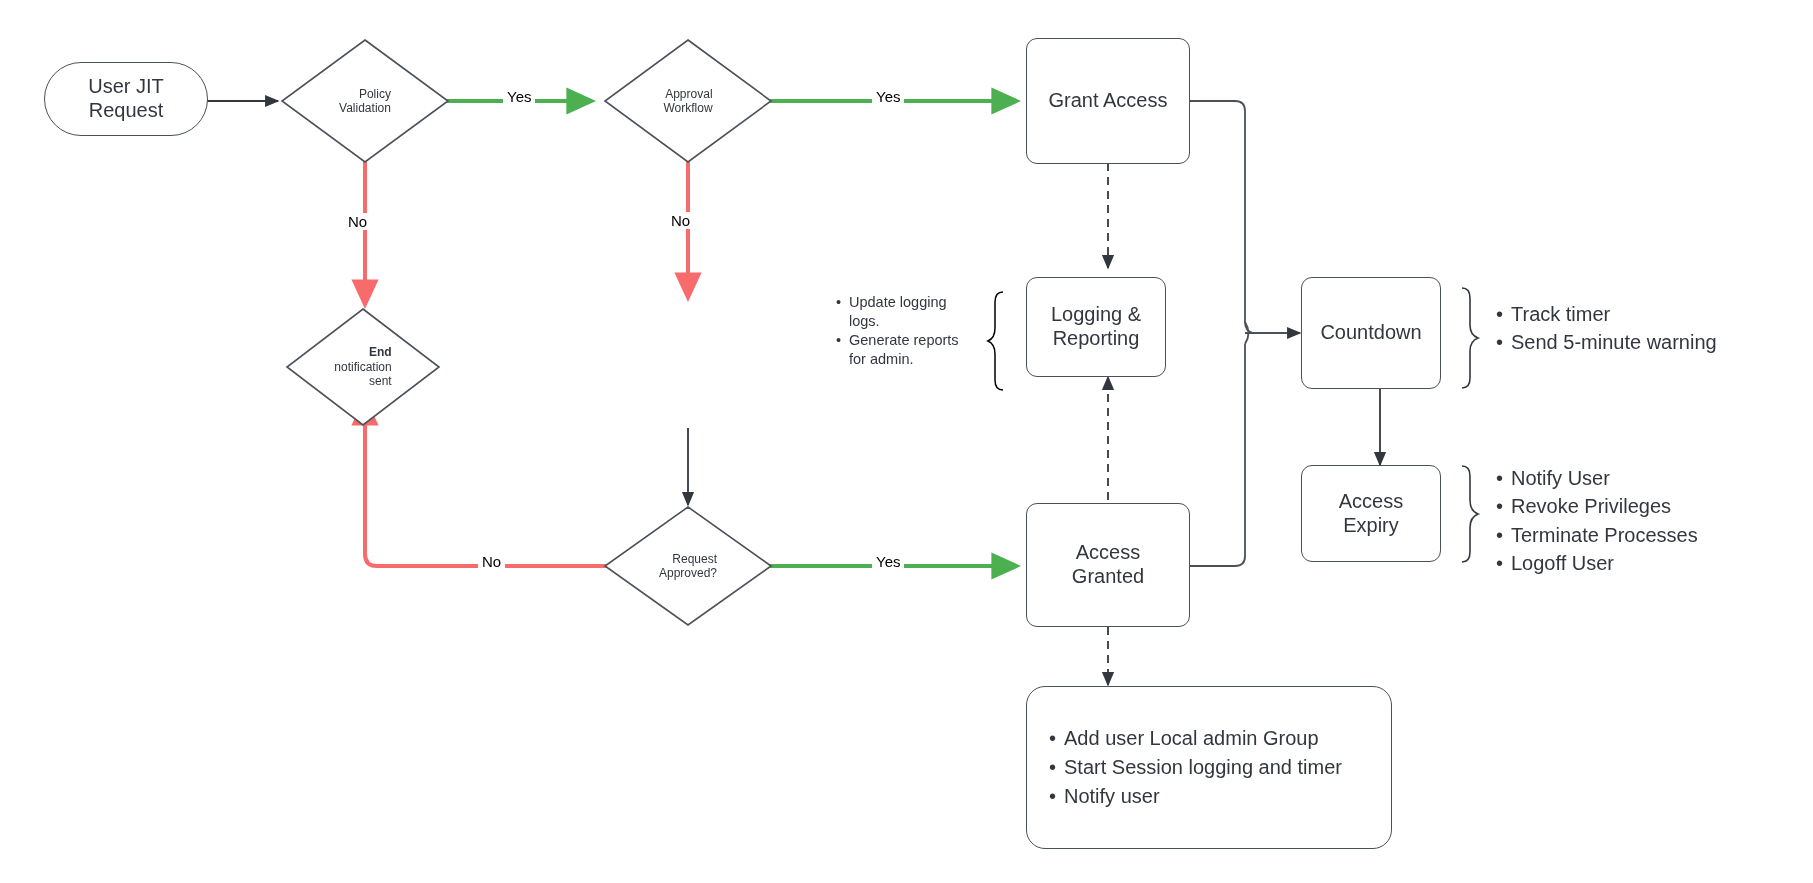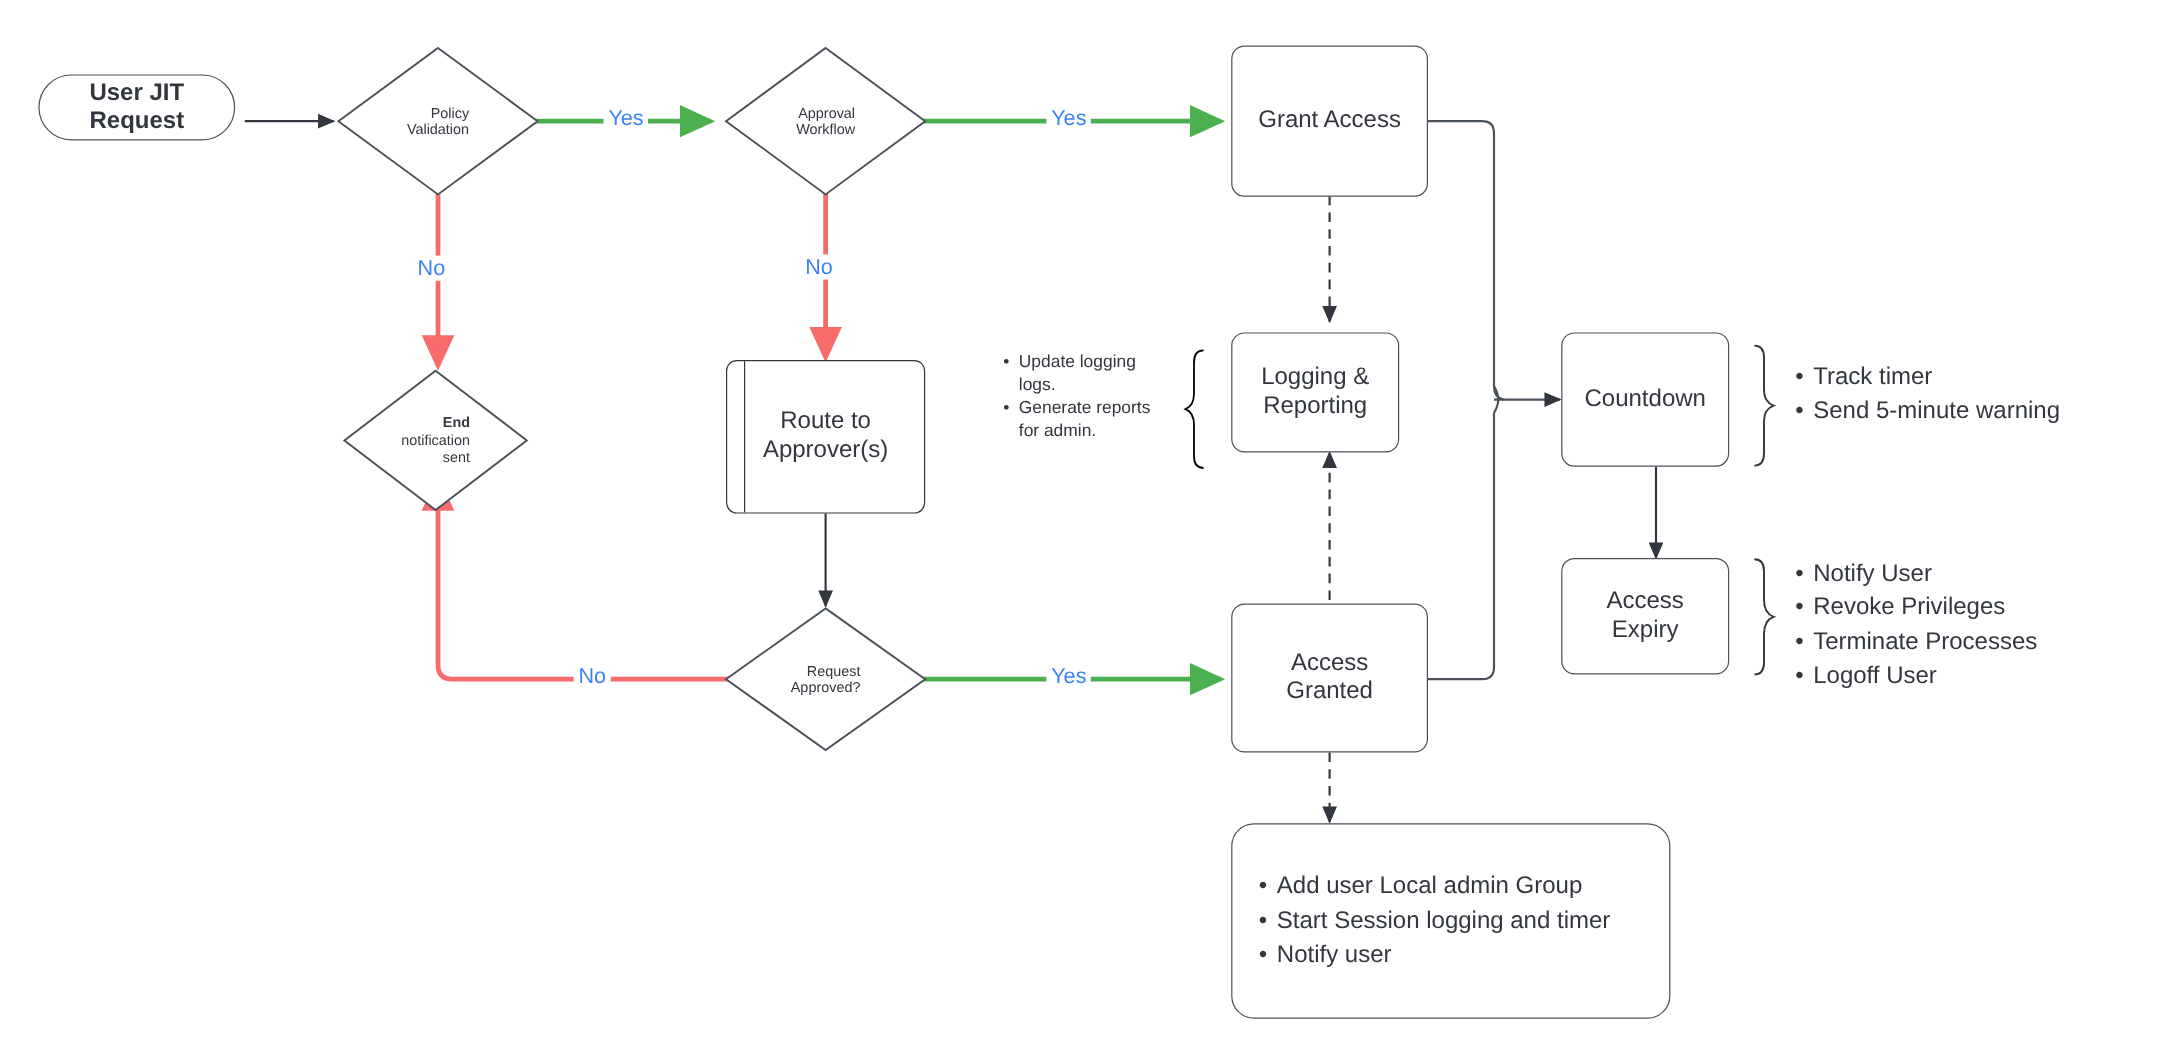--- a/index.html
+++ b/index.html
@@ -9,21 +9,21 @@
     width:1813px;height:883px;overflow:hidden;position:relative;
   }
   #canvas{position:absolute;left:0;top:0;width:1813px;height:883px;}
   .node{position:absolute;box-sizing:border-box;display:flex;align-items:center;justify-content:center;text-align:center;line-height:1.18;}
   .rbox{border:1.6px solid #4a5159;border-radius:11px;background:#fff;font-size:20px;}
   .stadium{border:1.6px solid #4a5159;border-radius:60px;background:#fff;font-size:20px;}
   .predef{border:1.6px solid #33383d;background:#fff;font-size:20px;border-radius:9px;}
   .predef .barline{position:absolute;left:14px;top:0;bottom:0;width:0;border-left:1.6px solid #33383d;}
   .diamond-wrap{position:absolute;}
   .diamond-wrap .lbl{position:absolute;left:0;top:0;width:100%;height:100%;display:flex;align-items:center;justify-content:center;text-align:right;font-size:12px;line-height:1.2;}
-  .edgelabel{position:absolute;font-size:18px;color:#3b82f6;background:#fff;padding:0 4px;white-space:nowrap;}
+  .edgelabel{position:absolute;font-size:15px;color:#000000;background:#fff;padding:0 4px;white-space:nowrap;}
   .bullets{position:absolute;font-size:20px;line-height:1.42;}
   .bullets.small{font-size:14.5px;line-height:1.32;}
   .bullets ul{margin:0;padding:0;list-style:none;}
   .bullets li{white-space:nowrap;position:relative;padding-left:15px;}
   .bullets.small li{padding-left:13px;white-space:normal;}
   .bullets li:before{content:"\2022";position:absolute;left:0;top:0;}
   .boxlist{position:absolute;box-sizing:border-box;border:1.6px solid #4a5159;border-radius:19px;background:#fff;font-size:20px;line-height:1.45;display:flex;align-items:center;}
   .boxlist ul{margin:0;padding:0 0 0 22px;list-style:none;}
   .boxlist li{position:relative;padding-left:15px;white-space:nowrap;}
   .boxlist li:before{content:"\2022";position:absolute;left:0;top:0;}
@@ -93,21 +93,21 @@
 
     
     
     <path d="M1003,292 Q995,292 995,302 L995,328 Q995,338 988,341 Q995,344 995,354 L995,380 Q995,390 1003,390" stroke="#000" stroke-width="1.5" fill="none"></path>
     
     <path d="M1462,288 Q1470,288 1470,298 L1470,325 Q1470,335 1478,338 Q1470,341 1470,351 L1470,378 Q1470,388 1462,388" stroke="#32373f" stroke-width="1.6" fill="none"></path>
     
     <path d="M1462,466 Q1470,466 1470,476 L1470,500 Q1470,511 1478,514 Q1470,517 1470,528 L1470,552 Q1470,562 1462,562" stroke="#32373f" stroke-width="1.6" fill="none"></path>
   </svg>
 
-  <div class="node stadium" style="left:32px;top:62px;width:164px;height:55px;font-weight:bold;">
+  <div class="node stadium" style="left:44px;top:62px;width:164px;height:74px;">
     <div>
       <div>User JIT</div>
       <div>Request</div>
     </div>
   </div>
 
   <div class="diamond-wrap" style="left:280px;top:38px;width:170px;height:126px;">
     <svg width="170" height="126">
       <polygon points="85,2 168,63 85,124 2,63" fill="#fff" stroke="#4a5159" stroke-width="1.6"></polygon>
     </svg>
@@ -141,27 +141,20 @@
     </svg>
     <div class="lbl">
       <div>
         <div class="bold">End</div>
         <div>notification</div>
         <div>sent</div>
       </div>
     </div>
   </div>
 
-  <div class="node predef" style="left:605px;top:300px;width:166px;height:128px;position:absolute;">
-    <div class="barline"></div>
-    <div>
-      <div>Route to</div>
-      <div>Approver(s)</div>
-    </div>
-  </div>
 
   <div class="node rbox" style="left:1301px;top:277px;width:140px;height:112px;">
     <div>Countdown</div>
   </div>
 
   <div class="node rbox" style="left:1026px;top:277px;width:140px;height:100px;">
     <div>
       <div>Logging &amp;</div>
       <div>Reporting</div>
     </div>

